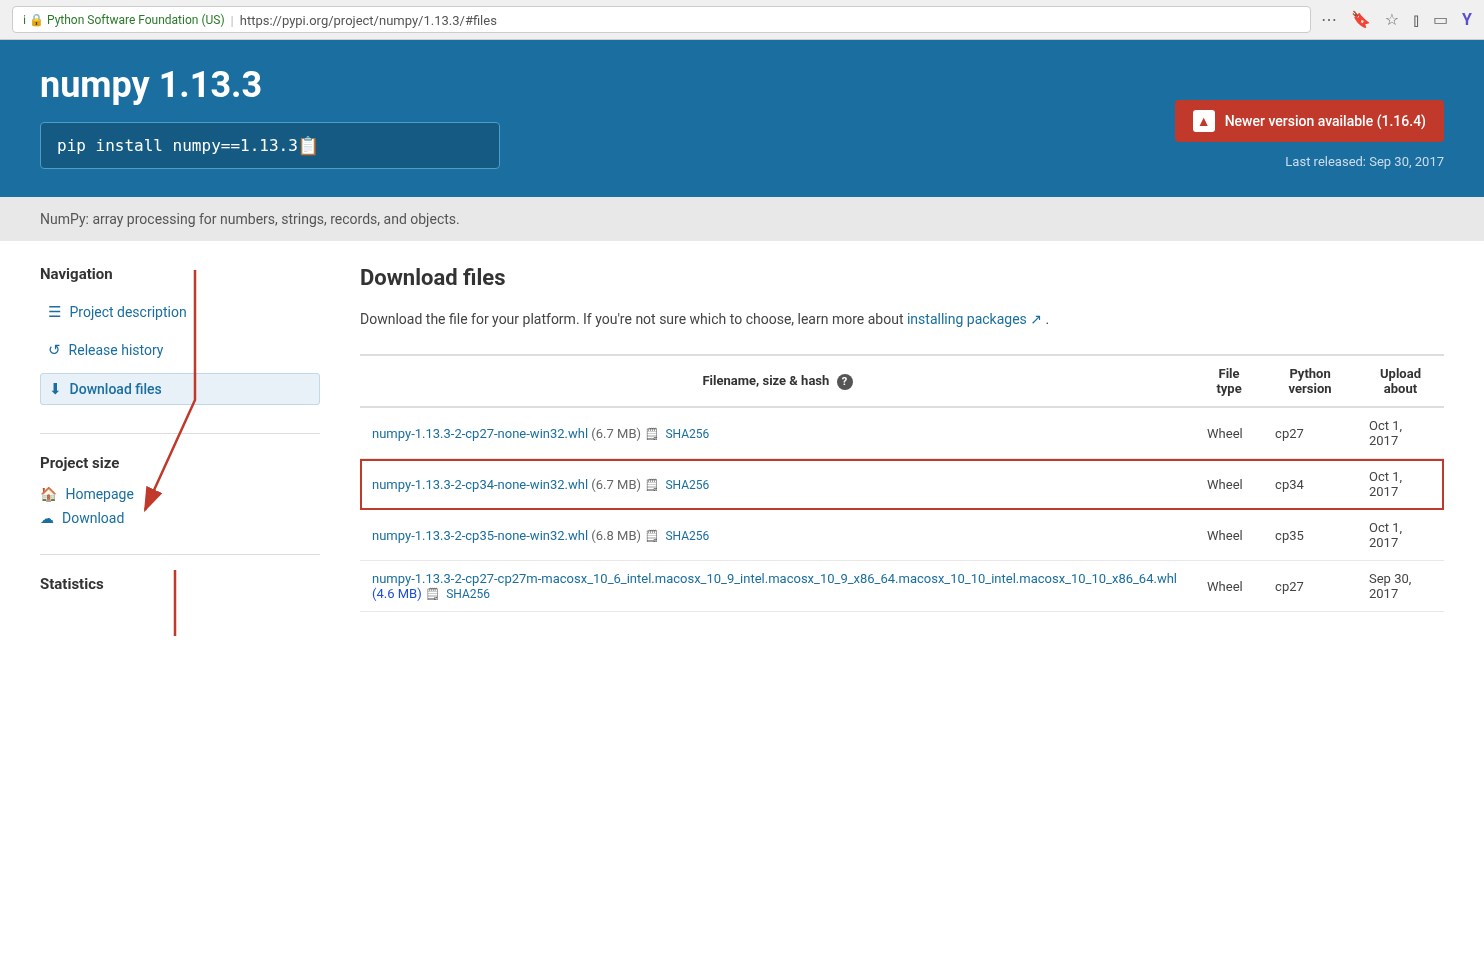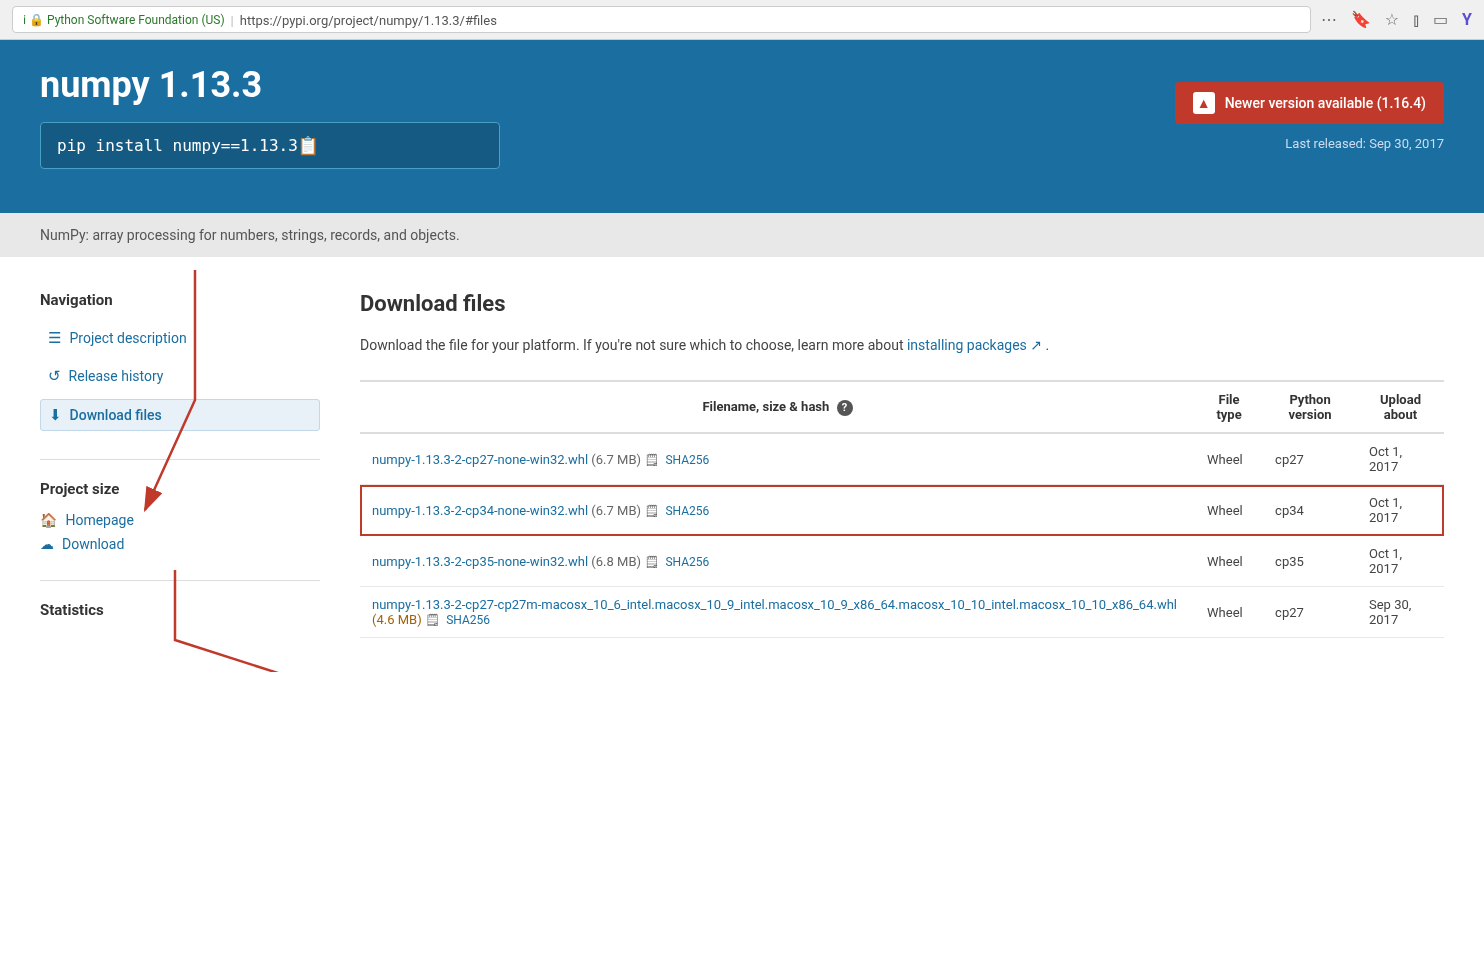--- a/index.html
+++ b/index.html
@@ -40,25 +40,25 @@
       display: flex;
       align-items: center;
       gap: 14px;
       color: #666;
       font-size: 16px;
     }
 
     
     .site-header {
       background: #1a6ea0;
-      padding: 24px 40px 44px 40px;
+      padding: 24px 40px 28px 40px;
       color: #fff;
       display: flex;
       justify-content: space-between;
-      align-items: center;
+      align-items: flex-end;
     }
     .header-left .package-title {
       font-size: 36px;
       font-weight: bold;
       color: #fff;
       margin-bottom: 16px;
     }
     .install-command-box {
       background: #155a82;
       border: 1px solid #4a9fc4;
@@ -115,21 +115,21 @@
     .description-bar {
       background: #e8e8e8;
       padding: 14px 40px;
       font-size: 14px;
       color: #555;
     }
 
     
     .main-layout {
       display: flex;
-      padding: 34px 40px;
+      padding: 24px 40px;
       gap: 40px;
       background: #fff;
     }
 
     
     .sidebar {
       width: 280px;
       flex-shrink: 0;
     }
     .sidebar-section-title {
@@ -413,21 +413,21 @@
               <td>cp34</td>
               <td>Oct 1, 2017</td>
             </tr>
             <tr>
               <td><a href="#">numpy-1.13.3-2-cp35-none-win32.whl</a><span style="color: rgb(102, 102, 102);"> (6.8 MB) </span><span style="font-size: 12px;">🗒</span><a href="#" class="sha-link">SHA256</a></td>
               <td>Wheel</td>
               <td>cp35</td>
               <td>Oct 1, 2017</td>
             </tr>
             <tr>
-              <td><a href="#">numpy-1.13.3-2-cp27-cp27m-macosx_10_6_intel.macosx_10_9_intel.macosx_10_9_x86_64.macosx_10_10_intel.macosx_10_10_x86_64.whl</a><span style="color: #a16207;"> (4.6 MB) </span><span style="font-size: 12px;">🗒</span><a href="#" class="sha-link">SHA256</a></td>
+              <td><a href="#">numpy-1.13.3-2-cp27-cp27m-macosx_10_6_intel.macosx_10_9_intel.macosx_10_9_x86_64.macosx_10_10_intel.macosx_10_10_x86_64.whl</a><span style="color: #1d4ed8;"> (4.6 MB) </span><span style="font-size: 12px;">🗒</span><a href="#" class="sha-link">SHA256</a></td>
               <td>Wheel</td>
               <td>cp27</td>
               <td>Sep 30, 2017</td>
             </tr>
           </tbody>
       </table>
     </div>
   </div>
 
   <svg class="arrows-overlay" xmlns="http://www.w3.org/2000/svg" style="position:absolute;top:0;left:0;width:100%;height:100%;pointer-events:none;z-index:200;">

